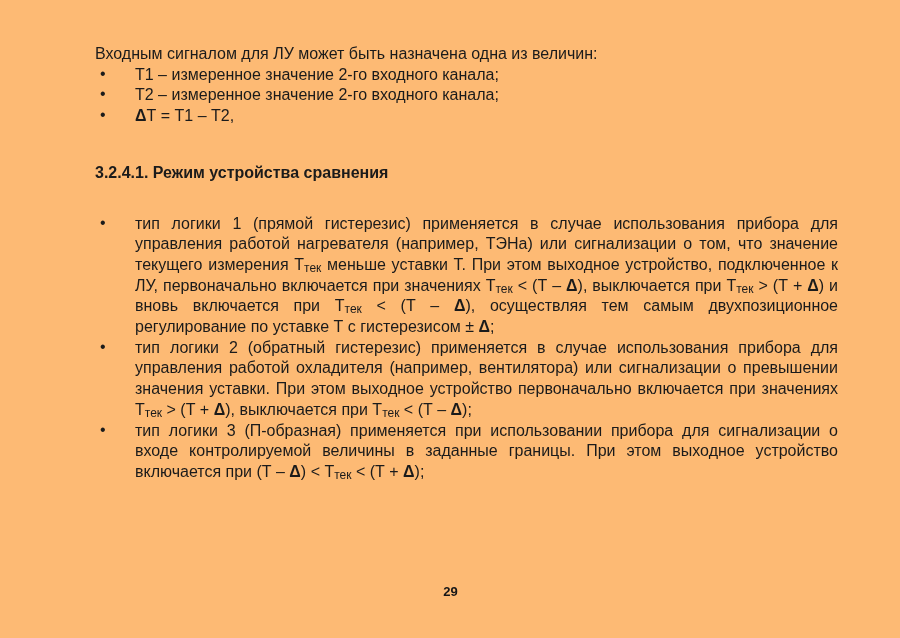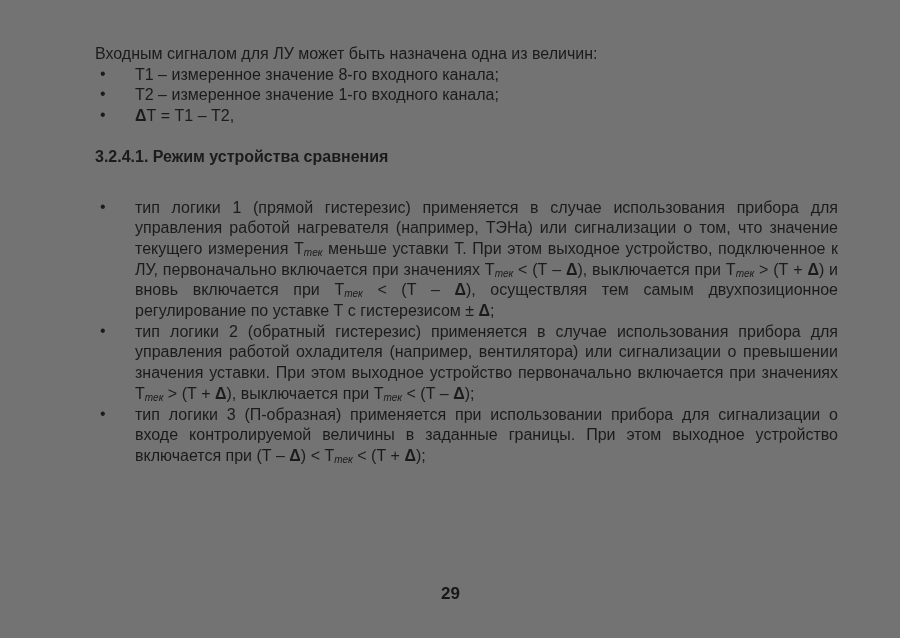--- a/index.html
+++ b/index.html
@@ -4,21 +4,21 @@
 <style>
   html, body {
     margin: 0;
     padding: 0;
     background: #ffffff;
   }
   .page {
     position: relative;
     width: 900px;
     height: 638px;
-    background: #737373;
+    background: #fdba74;
     font-family: "Liberation Sans", sans-serif;
     color: #1b1b1b;
     overflow: hidden;
   }
   .content {
     position: absolute;
     left: 63px;
     top: 44px;
     width: 775px;
     font-size: 16px;
@@ -38,60 +38,59 @@
     padding-left: 72px;
     margin: 0;
     text-align: justify;
   }
   .bullet .dot {
     position: absolute;
     left: 37px;
     top: -1px;
   }
   p.heading {
-    margin: 20px 0 30px 0;
+    margin: 36px 0 30px 0;
     font-weight: bold;
     text-indent: 32px;
   }
   sub.ssub {
-    font-size: 10px;
+    font-size: 12px;
     vertical-align: -2px;
     line-height: 0;
-    font-style: italic;
   }
   .bseg {
     font-weight: bold;
   }
   .pagenum {
     position: absolute;
     top: 584px;
     left: 63px;
     width: 775px;
     text-align: center;
     font-weight: bold;
-    font-size: 17px;
+    font-size: 13px;
     color: #161616;
   }
 </style>
 </head>
 <body>
 
 <div class="page">
   <div class="content">
 
     <p class="para">Входным сигналом для ЛУ может быть назначена одна из величин:</p>
 
     <div class="bullets">
       <div class="bullet">
         <span class="dot">•</span>
-        <span><span>Т1 – измеренное значение 8-го входного канала;</span></span>
+        <span><span>Т1 – измеренное значение 2-го входного канала;</span></span>
       </div>
       <div class="bullet">
         <span class="dot">•</span>
-        <span><span>Т2 – измеренное значение 1-го входного канала;</span></span>
+        <span><span>Т2 – измеренное значение 2-го входного канала;</span></span>
       </div>
       <div class="bullet">
         <span class="dot">•</span>
         <span><span class="bseg">Δ</span><span>Т = Т1 – Т2,</span></span>
       </div>
     </div>
 
 
     <p class="heading">3.2.4.1. Режим устройства сравнения</p>
 

